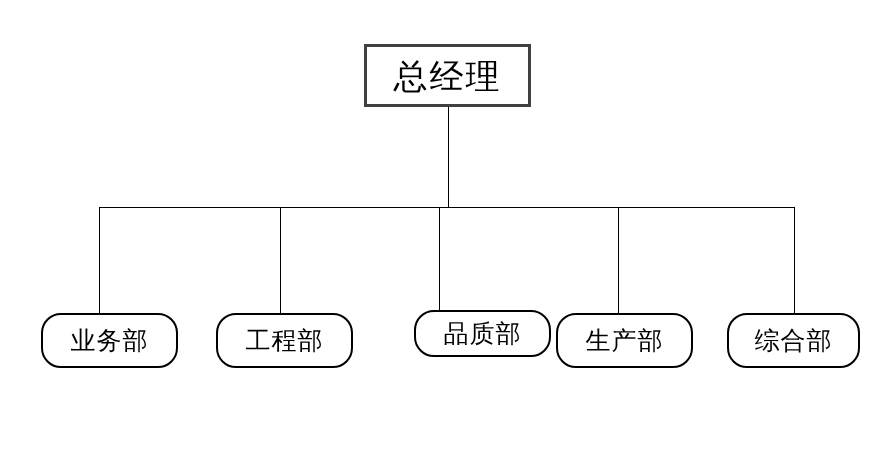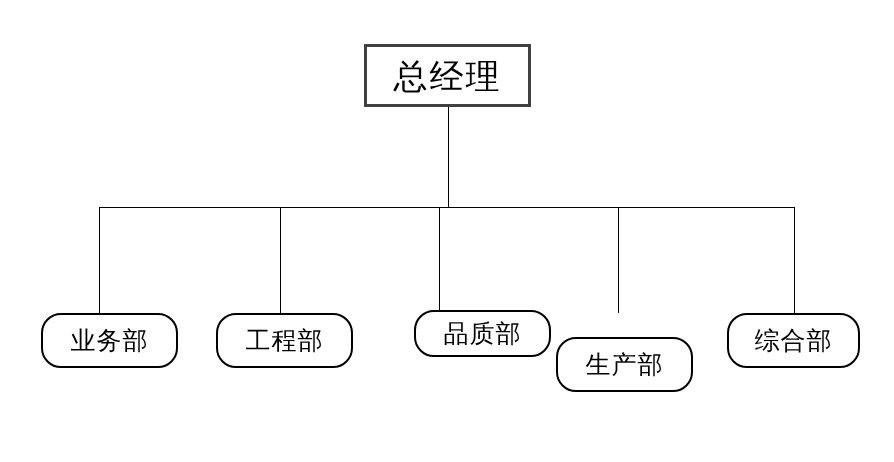--- a/index.html
+++ b/index.html
@@ -72,21 +72,21 @@
       </div>
       <div class="connector v" style="left: 280px; top: 207px; height: 106px; background: rgb(0, 0, 0);"></div>
       <div class="node-box dept" style="left: 216px; top: 313px; width: 137px; height: 55px; border-width: 2px; border-color: rgb(0, 0, 0);">
         <span class="node-label">工程部</span>
       </div>
       <div class="connector v" style="left: 439px; top: 207px; height: 103px; background: rgb(0, 0, 0);"></div>
       <div class="node-box dept" style="left: 380px; top: 310px; width: 137px; height: 47px; border-width: 2px; border-color: rgb(0, 0, 0); margin-left: 34px;">
         <span class="node-label">品质部</span>
       </div>
       <div class="connector v" style="left: 618px; top: 207px; height: 106px; background: rgb(0, 0, 0);"></div>
-      <div class="node-box dept" style="left: 556px; top: 313px; width: 137px; height: 55px; border-width: 2px; border-color: rgb(0, 0, 0); margin-top: 24px;">
+      <div class="node-box dept" style="left: 556px; top: 313px; width: 137px; height: 55px; border-width: 2px; border-color: rgb(0, 0, 0);">
         <span class="node-label">生产部</span>
       </div>
       <div class="connector v" style="left: 794px; top: 207px; height: 106px; background: rgb(0, 0, 0);"></div>
       <div class="node-box dept" style="left: 727px; top: 313px; width: 133px; height: 55px; border-width: 2px; border-color: rgb(0, 0, 0);">
         <span class="node-label">综合部</span>
       </div>
     </div>
 
 </div>
 

